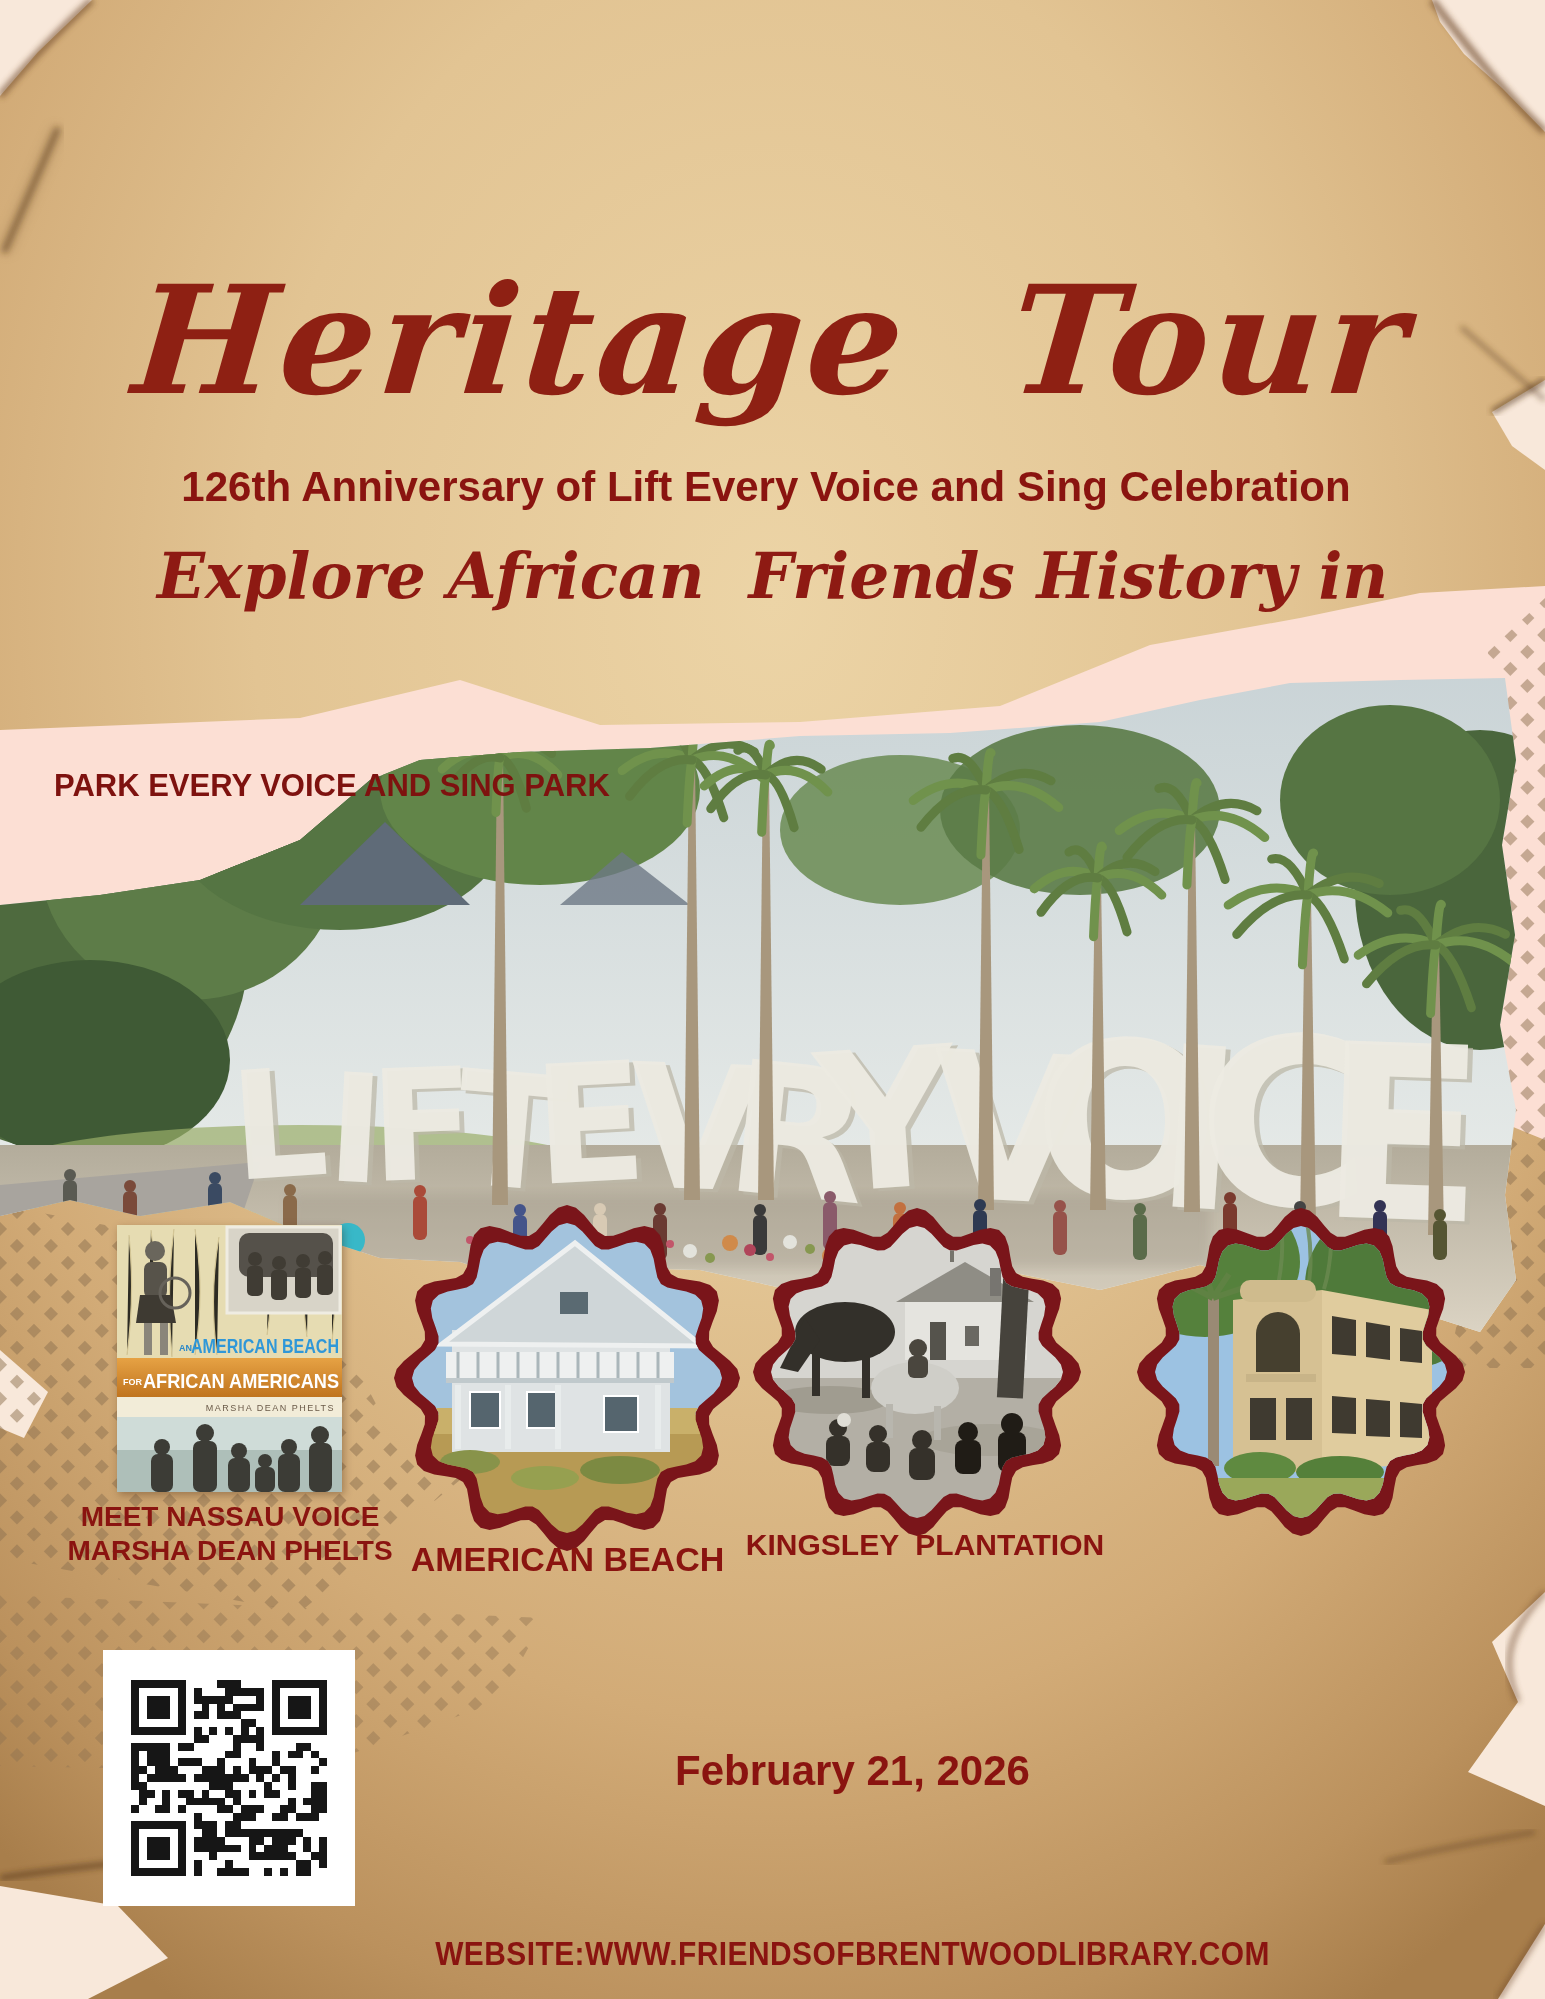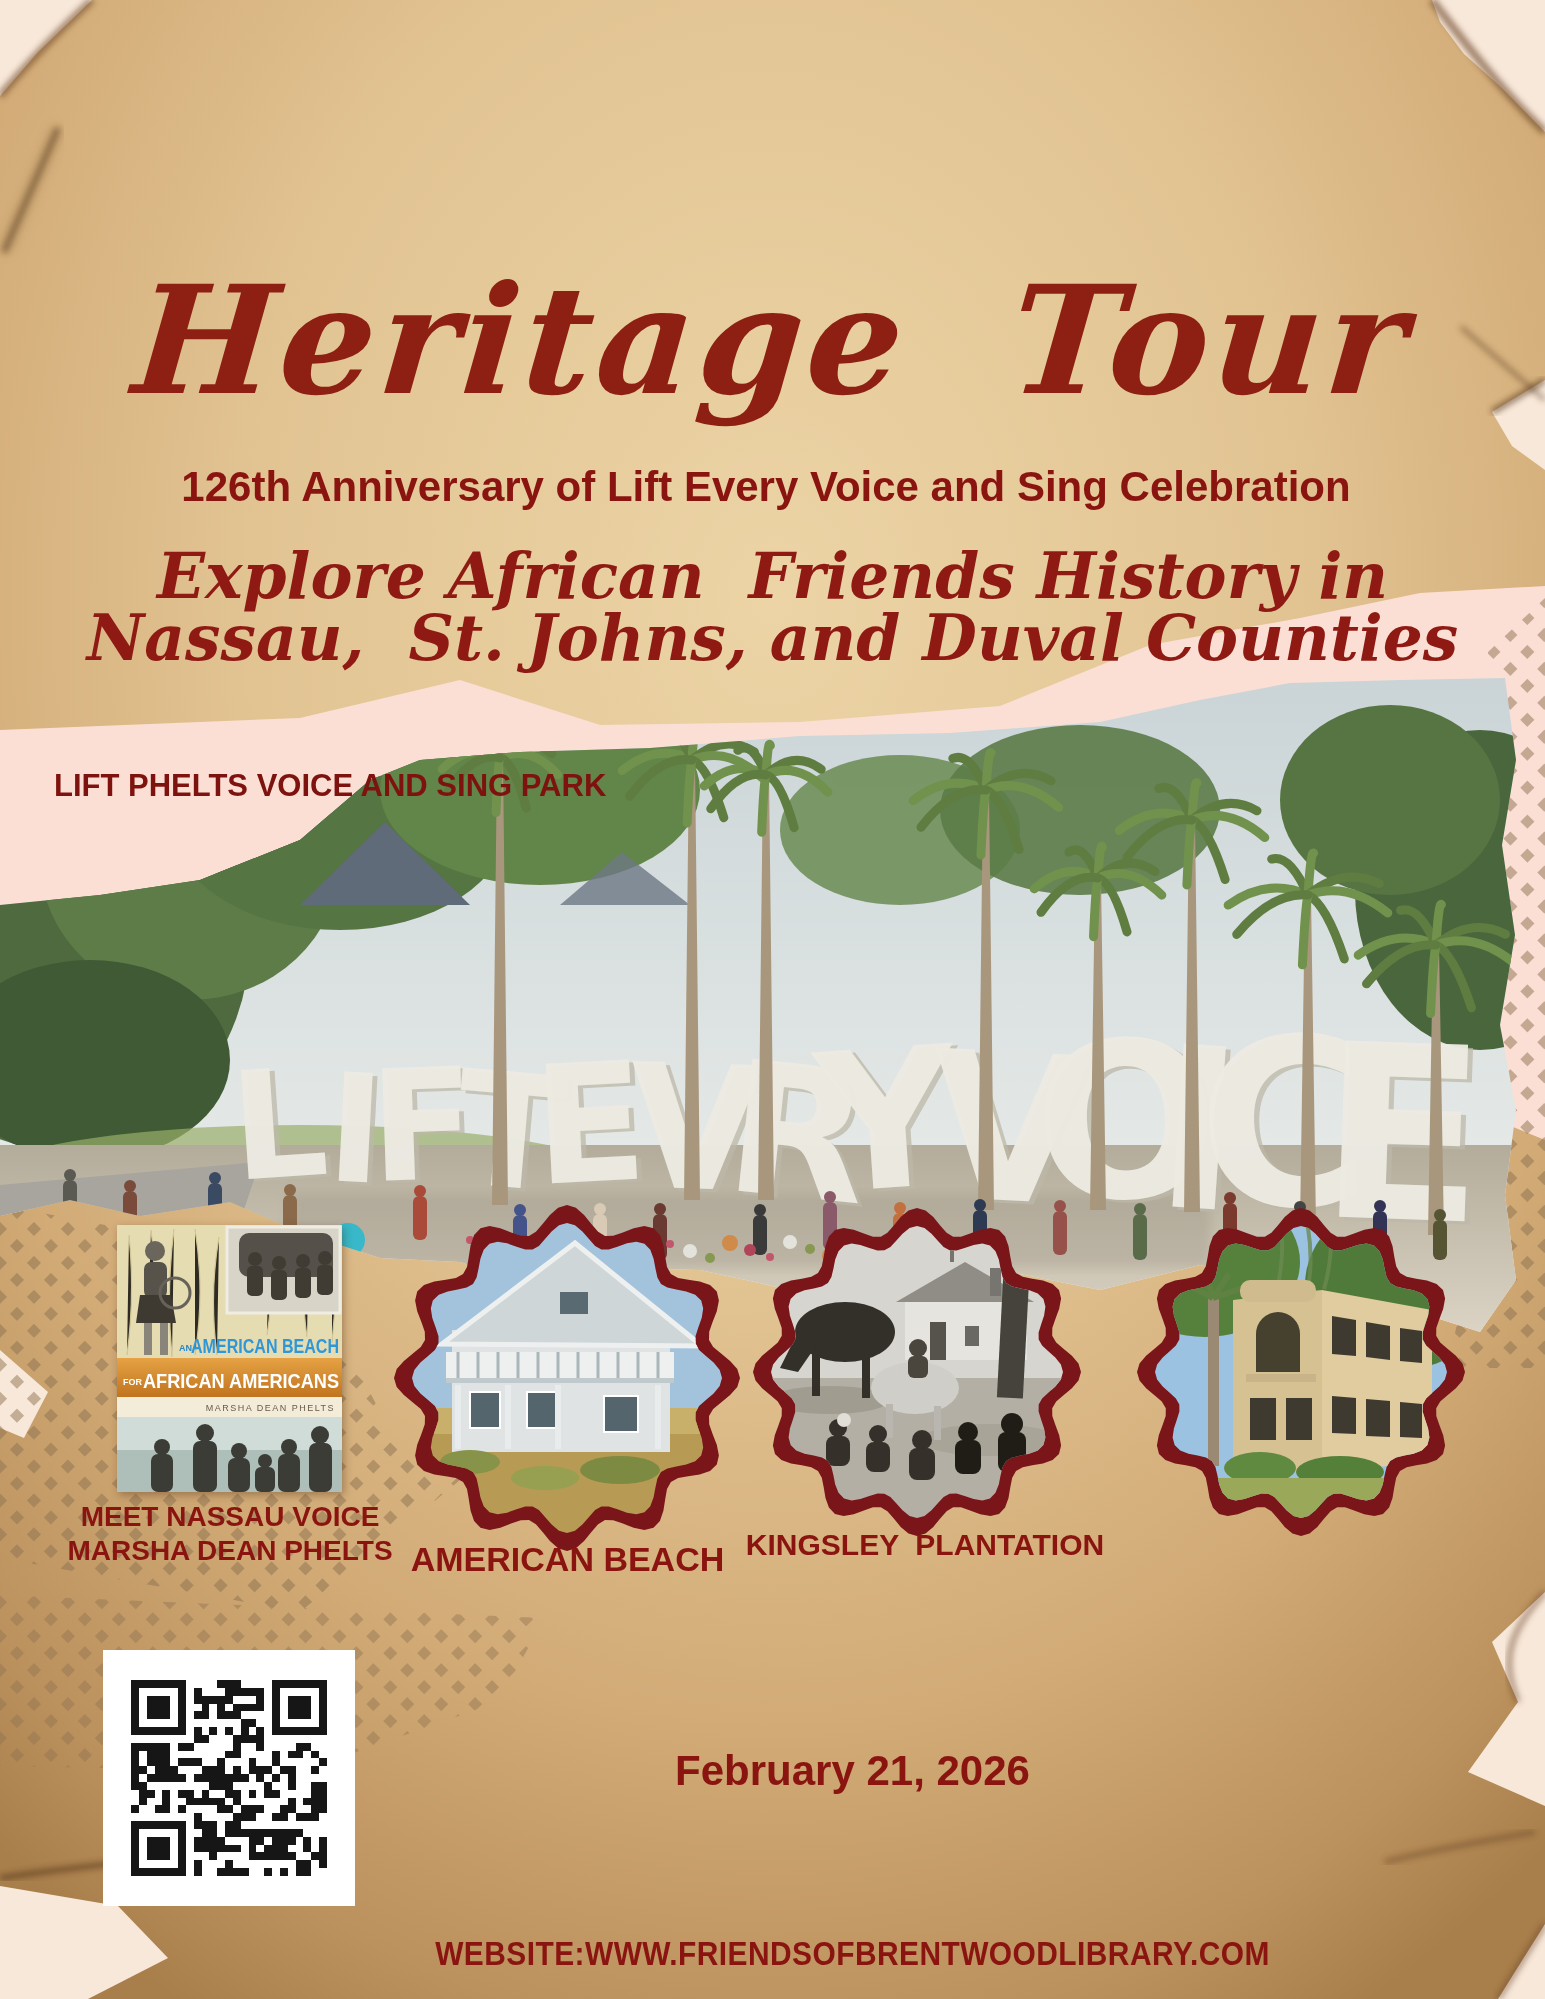--- a/index.html
+++ b/index.html
@@ -411,22 +411,21 @@
       <ellipse cx="1260" cy="1468" rx="36" ry="16" fill="#5f8a40"></ellipse>
       <ellipse cx="1340" cy="1472" rx="44" ry="16" fill="#55803a"></ellipse>
       <rect x="1145" y="1478" width="320" height="60" fill="#9aa85a"></rect>
     </g>
   </g>
 </svg>
 
 <div class="txt serif-it big-title">Heritage Tour</div>
 <div class="txt subtitle">126th Anniversary of Lift Every Voice and Sing Celebration</div>
 <div class="txt serif-it explore explore1">Explore African  Friends History in</div>
-<div class="txt serif-it explore explore2">Nassau,  St. Johns, and Duval Counties</div>
-<div class="txt park-label">LIFT PHELTS VOICE AND SING PARK</div>
+<div class="txt park-label">PARK EVERY VOICE AND SING PARK</div>
 
 <div class="abs book">
   <svg viewBox="0 0 225 267" xmlns="http://www.w3.org/2000/svg">
     <rect width="225" height="267" fill="#e6dcb2"></rect>
     <g stroke="#cfc08e" stroke-width="1.2" opacity=".8">
       <path d="M10,130 q8,-60 2,-120 M30,130 q12,-70 4,-125 M55,132 q-6,-66 2,-128 M78,130 q10,-64 0,-126 M100,130 q-8,-60 2,-118 M150,110 q8,-50 2,-105 M190,112 q-8,-56 2,-108 M215,118 q6,-54 0,-112"></path>
     </g>
     <g>
       <circle cx="38" cy="26" r="10" fill="#6a665c"></circle>
       <rect x="27" y="37" width="23" height="36" rx="7" fill="#57534a"></rect>

